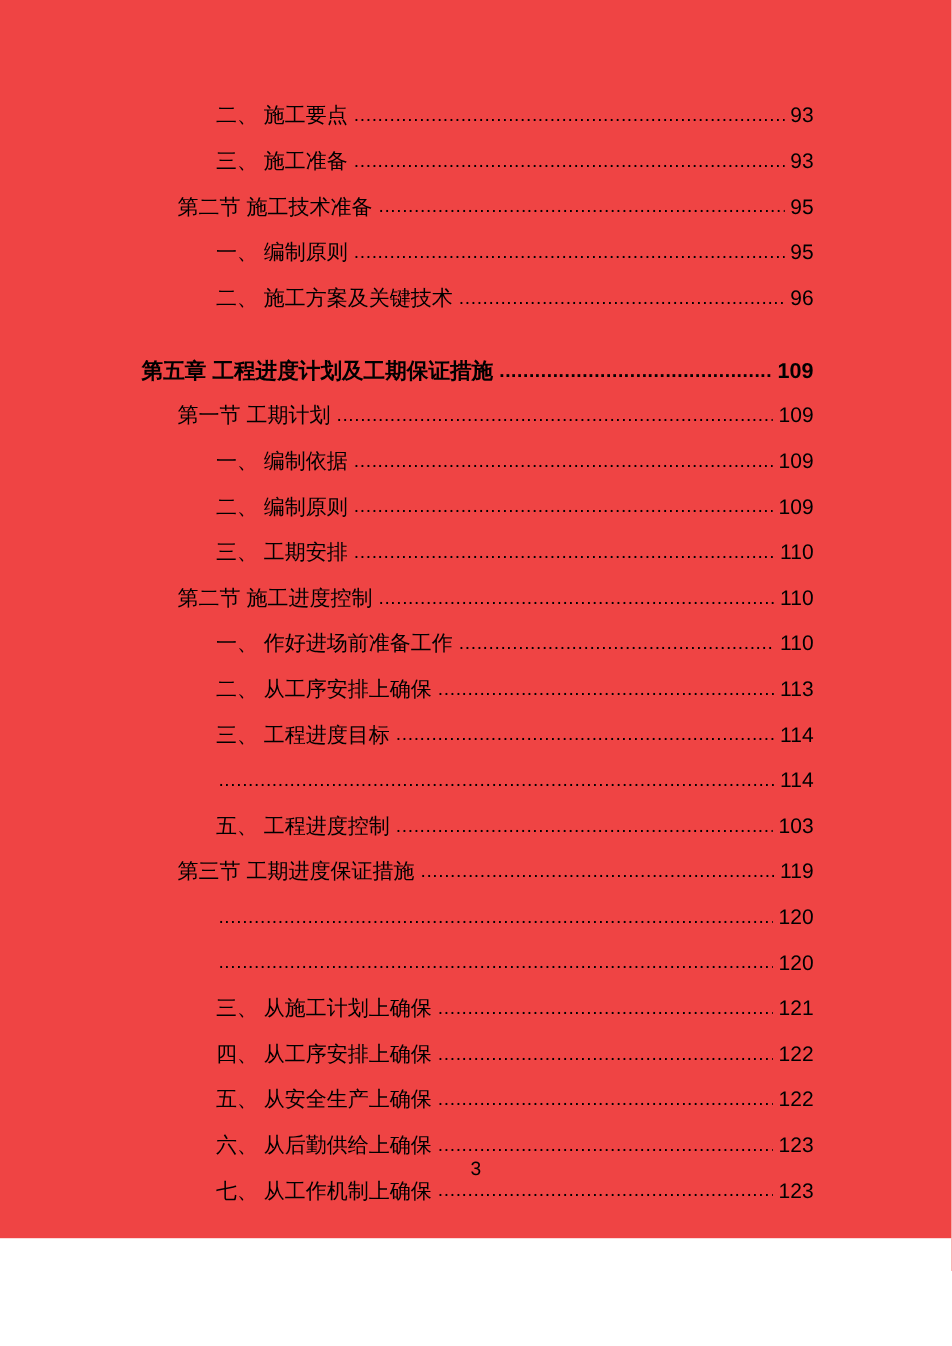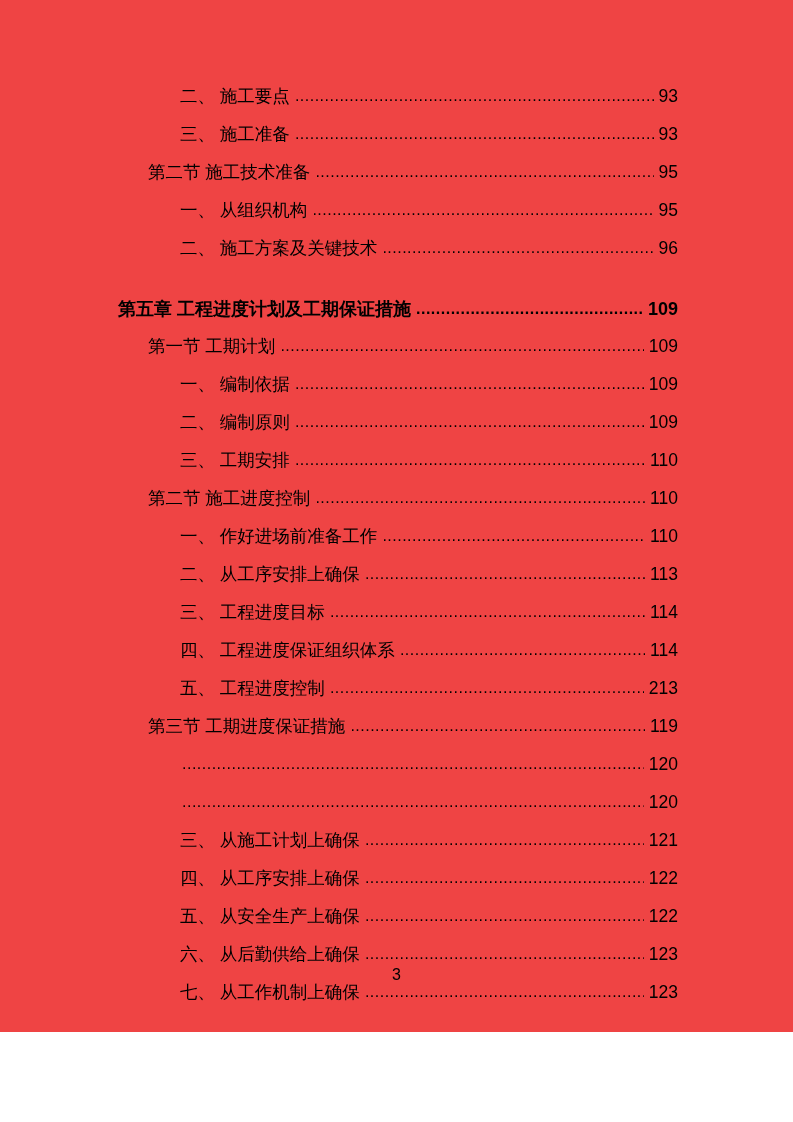--- a/index.html
+++ b/index.html
@@ -104,21 +104,21 @@
         <span class="pageno">93</span>
       </div>
       <div class="toc-entry lvl-section">
         <span class="indent"></span>
         <span class="label">第二节  施工技术准备</span>
         <span class="dots">................................................................................................................</span>
         <span class="pageno">95</span>
       </div>
       <div class="toc-entry lvl-item">
         <span class="indent"></span>
-        <span class="label">一、 从组织机构</span>
+        <span class="label">一、 编制原则</span>
         <span class="dots">................................................................................................................</span>
         <span class="pageno">95</span>
       </div>
       <div class="toc-entry lvl-item">
         <span class="indent"></span>
         <span class="label">二、 施工方案及关键技术</span>
         <span class="dots">................................................................................................................</span>
         <span class="pageno">96</span>
       </div>
       <div class="toc-entry lvl-chapter bold-item">
@@ -170,29 +170,28 @@
         <span class="pageno">113</span>
       </div>
       <div class="toc-entry lvl-item">
         <span class="indent"></span>
         <span class="label">三、 工程进度目标</span>
         <span class="dots">................................................................................................................</span>
         <span class="pageno">114</span>
       </div>
       <div class="toc-entry lvl-item">
         <span class="indent"></span>
-        <span class="label">四、 工程进度保证组织体系</span>
         <span class="dots">................................................................................................................</span>
         <span class="pageno">114</span>
       </div>
       <div class="toc-entry lvl-item">
         <span class="indent"></span>
         <span class="label">五、 工程进度控制</span>
         <span class="dots">................................................................................................................</span>
-        <span class="pageno">213</span>
+        <span class="pageno">103</span>
       </div>
       <div class="toc-entry lvl-section">
         <span class="indent"></span>
         <span class="label">第三节  工期进度保证措施</span>
         <span class="dots">................................................................................................................</span>
         <span class="pageno">119</span>
       </div>
       <div class="toc-entry lvl-item">
         <span class="indent"></span>
         <span class="dots">................................................................................................................</span>

